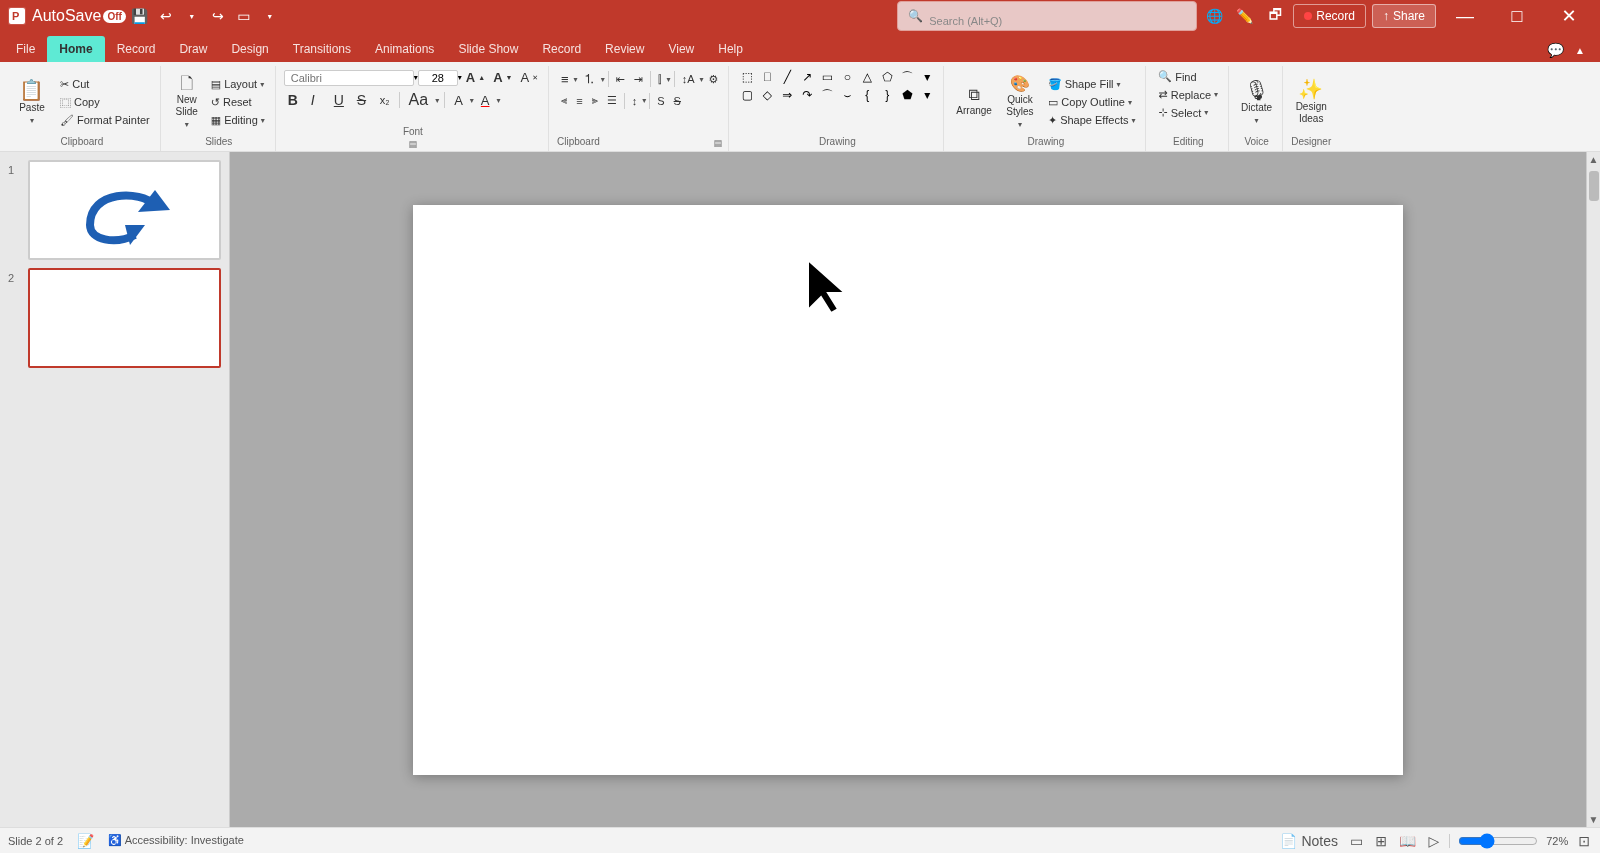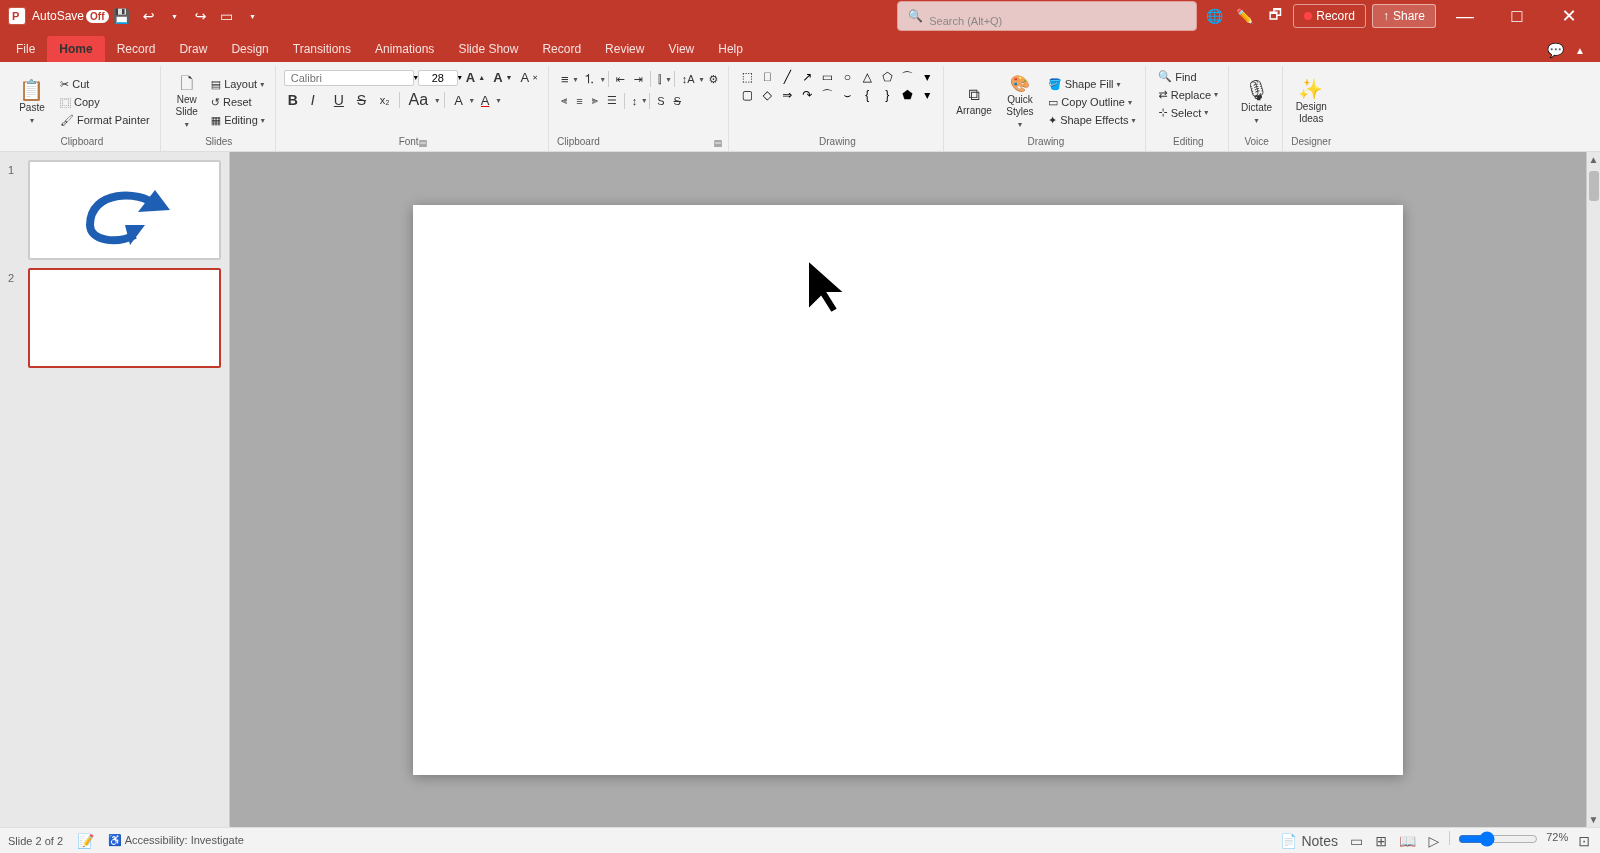--- a/index.html
+++ b/index.html
@@ -10,21 +10,21 @@
       height: 32px;
       background: #c0392b;
       display: flex;
       align-items: center;
       padding: 0 8px;
       color: white;
     }
     #title-bar .left { display: flex; align-items: center; gap: 6px; flex: 1; }
     #title-bar .center { flex: 1; text-align: center; font-size: 12px; color: white; }
     #title-bar .right { flex: 1; display: flex; justify-content: flex-end; align-items: center; gap: 6px; }
-    .autosave-label { font-size: 12px; color: white; }
+    .autosave-label { font-size: 16px; color: white; }
     .toggle-switch { display: inline-flex; align-items: center; background: #fff; border-radius: 10px; padding: 1px 4px; gap: 2px; font-size: 10px; color: #c0392b; font-weight: bold; }
     .title-icon { width: 18px; height: 18px; background: #fff2; border-radius: 2px; display: flex; align-items: center; justify-content: center; font-size: 12px; color: white; cursor: pointer; }
     .title-btn { width: 46px; height: 32px; display: flex; align-items: center; justify-content: center; cursor: pointer; font-size: 18px; color: white; }
     .search-bar {
       background: #e8c8c6;
       border: 1px solid #e0a09a;
       border-radius: 4px;
       padding: 3px 10px;
       width: 300px;
       font-size: 12px;
@@ -45,21 +45,21 @@
       padding: 0 4px;
     }
     .ribbon-tab {
       padding: 6px 12px;
       font-size: 12px;
       color: rgba(255,255,255,0.85);
       cursor: pointer;
       border-radius: 3px 3px 0 0;
       user-select: none;
     }
-    .ribbon-tab.active { background: #ef4444; color: #333; font-weight: 600; }
+    .ribbon-tab.active { background: #5eead4; color: #333; font-weight: 600; }
 
     
     #ribbon {
       height: 90px;
       background: #f3f3f3;
       border-bottom: 1px solid #ddd;
       display: flex;
       align-items: stretch;
       padding: 4px 4px 0 4px;
       gap: 2px;
@@ -200,21 +200,21 @@
       height: 26px;
       background: #f3f3f3;
       border-top: 1px solid #ddd;
       display: flex;
       align-items: center;
       padding: 0 8px;
       gap: 12px;
       font-size: 11px;
       color: #555;
     }
-    #status-bar .right { margin-left: auto; display: flex; align-items: flex-start; gap: 8px; }
+    #status-bar .right { margin-left: auto; display: flex; align-items: center; gap: 8px; }
     .zoom-slider { width: 80px; }
     .status-icon { font-size: 14px; cursor: pointer; padding: 2px; }
 
     
     .cursor-arrow {
       position: absolute;
       top: 50px;
       left: 390px;
       width: 50px;
       height: 60px;
@@ -414,21 +414,21 @@
         <span style="width:1px;height:16px;background:#ccc;margin:0 2px;"></span>
         <div class="ribbon-btn-small" style="font-size:16px;">Aa</div>
         <span class="dropdown-arrow">▾</span>
         <span style="width:1px;height:16px;background:#ccc;margin:0 2px;"></span>
         <div class="ribbon-btn-small" style="font-size:13px;">A</div>
         <span class="dropdown-arrow">▾</span>
         <div class="ribbon-btn-small" style="font-size:13px; text-decoration: underline; text-decoration-color: red;">A</div>
         <span class="dropdown-arrow">▾</span>
       </div>
     </div>
-    <div style="display:flex; justify-content:center; width:100%; align-items:center; margin-top:auto;">
+    <div style="display:flex; justify-content:flex-end; width:100%; align-items:center; margin-top:auto;flex-direction:column;">
       <div class="ribbon-group-label">Font</div>
       <div style="font-size:9px; cursor:pointer; color:#666;">▤</div>
     </div>
   </div>
 
   <div class="ribbon-group">
     <div class="ribbon-group-content" style="flex-direction:column; gap:2px; align-items:flex-start;">
       <div style="display:flex; gap:1px; align-items:center;">
         <div class="ribbon-btn-small" style="font-size:13px;">≡</div>
         <span class="dropdown-arrow">▾</span>

